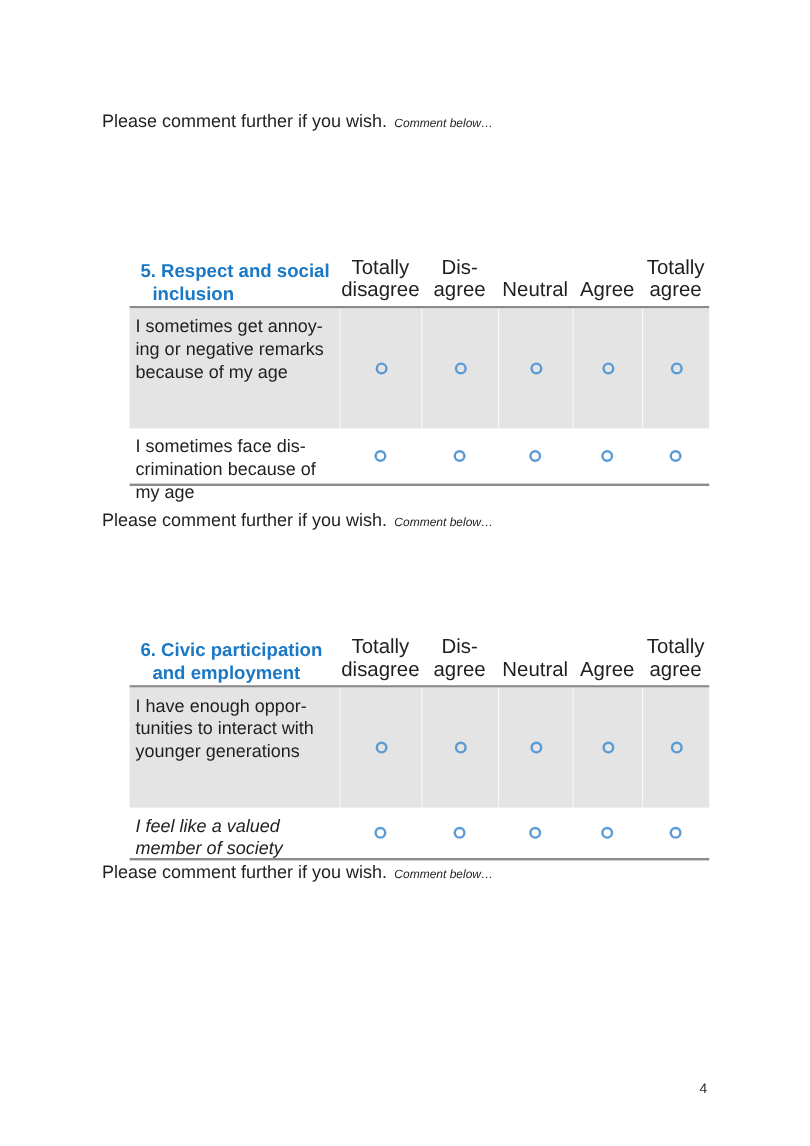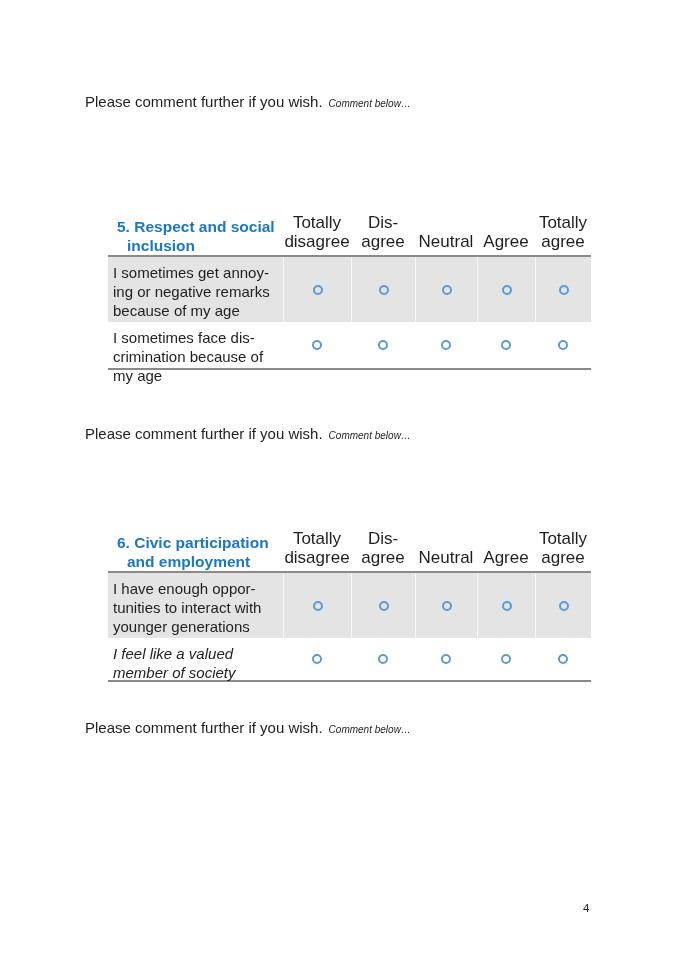--- a/index.html
+++ b/index.html
@@ -67,21 +67,21 @@
   }
   .cwq { width: 175px; flex: none; }
   .cw1 { width: 68px; flex: none; }
   .cw2 { width: 64px; flex: none; }
   .cw3 { width: 62px; flex: none; }
   .cw4 { width: 58px; flex: none; }
   .cw5 { width: 56px; flex: none; }
 
   .trow { display: flex; }
   .trow.gray { background: var(--row-gray); }
-  .rh83 { height: 65px; }
+  .rh83 { height: 100px; }
   .rh63 { height: 48px; }
   .rh44 { height: 44px; font-style: italic; }
   .question-cell {
     font-size: 15px;
     line-height: 19px;
     white-space: pre-line;
     padding: 6px 8px 0 5px;
   }
   .answer-cell {
     display: flex;

